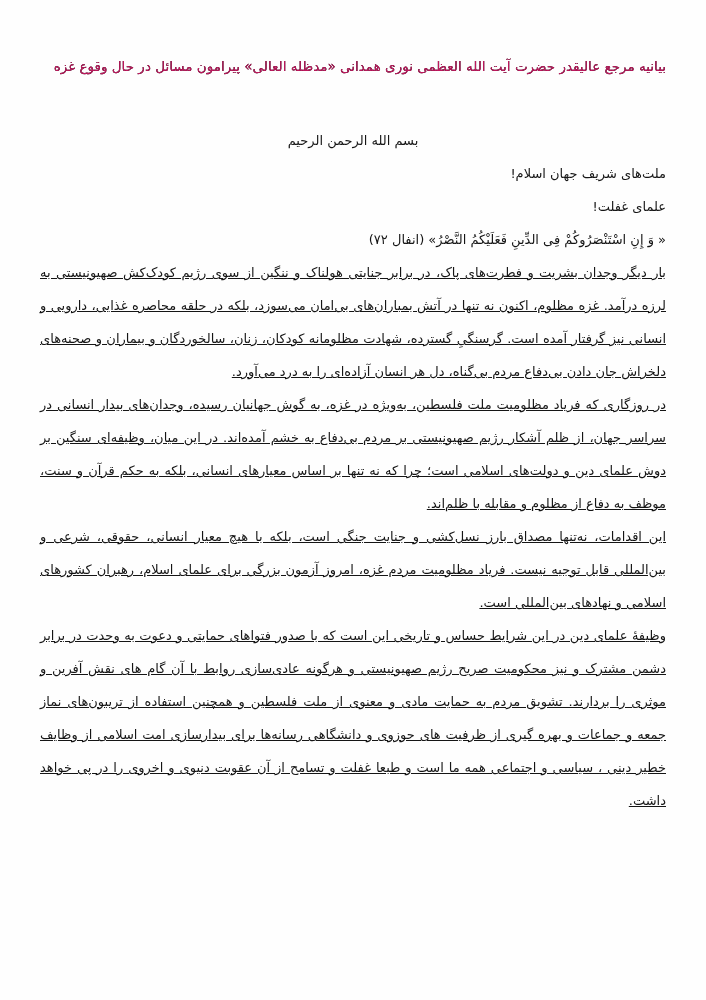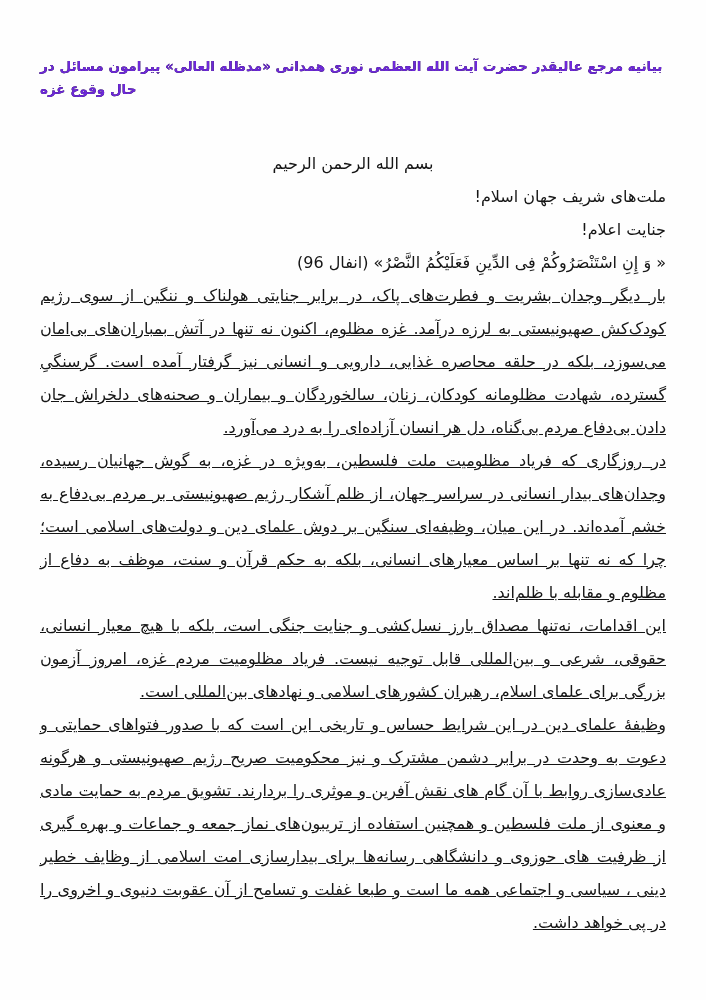--- a/index.html
+++ b/index.html
@@ -16,31 +16,31 @@
   }
   .page {
     box-sizing: border-box;
     width: 706px;
     height: 1000px;
     padding: 55px 40px 0 40px;
     direction: rtl;
     background: #fefefe;
   }
   .doc-title {
-    text-align: left;
-    font-weight: bold;
+    text-align: right;
+    font-weight: normal;
     font-size: 13.5px;
     letter-spacing: -0.2px;
     line-height: 1.7;
-    color: #6d28d9;
+    color: #be185d;
     text-shadow: 0 0 0.6px #000;
     margin: 0 0 46px 0;
   }
   .content {
-    font-size: 16px;
+    font-size: 13px;
     line-height: 33px;
   }
   .bismillah {
     text-align: center;
     margin: 0;
   }
   .salutation {
     margin: 0;
   }
   .verse {
@@ -59,24 +59,24 @@
 <div class="page">
 
   <h1 class="doc-title">بیانیه مرجع عالیقدر حضرت آیت الله العظمی نوری همدانی «مدظله العالی» پیرامون مسائل در حال وقوع غزه</h1>
 
   <div class="content">
 
     <p class="bismillah">بسم الله الرحمن الرحیم</p>
 
     <p class="salutation">ملت‌های شریف جهان اسلام!</p>
 
-    <p class="salutation">جنایت اعلام!</p>
+    <p class="salutation">علمای غفلت!</p>
 
 
-    <p class="verse">« وَ إِنِ اسْتَنْصَرُوكُمْ فِی الدِّينِ فَعَلَيْكُمُ النَّصْرُ»  (انفال 96)</p>
+    <p class="verse">« وَ إِنِ اسْتَنْصَرُوكُمْ فِی الدِّينِ فَعَلَيْكُمُ النَّصْرُ»  (انفال ۷۲)</p>
 
     <p class="para">بار دیگر وجدان بشریت و فطرت‌های پاک، در برابر جنایتی هولناک و ننگین از سوی رژیم کودک‌کش صهیونیستی به لرزه درآمد. غزه مظلوم، اکنون نه تنها در آتش بمباران‌های بی‌امان می‌سوزد، بلکه در حلقه محاصره غذایی، دارویی و انسانی نیز گرفتار آمده است. گرسنگیِ گسترده، شهادت مظلومانه کودکان، زنان، سالخوردگان و بیماران و صحنه‌های دلخراش جان دادن بی‌دفاع مردم بی‌گناه، دل هر انسان آزاده‌ای را به درد می‌آورد.</p>
 
     <p class="para">در روزگاری که فریاد مظلومیت ملت فلسطین، به‌ویژه در غزه، به گوش جهانیان رسیده، وجدان‌های بیدار انسانی در سراسر جهان، از ظلم آشکار رژیم صهیونیستی بر مردم بی‌دفاع به خشم آمده‌اند. در این میان، وظیفه‌ای سنگین بر دوش علمای دین و دولت‌های اسلامی است؛ چرا که نه تنها بر اساس معیارهای انسانی، بلکه به حکم قرآن و سنت، موظف به دفاع از مظلوم و مقابله با ظلم‌اند.</p>
 
     <p class="para">این اقدامات، نه‌تنها مصداق بارز نسل‌کشی و جنایت جنگی است، بلکه با هیچ معیار انسانی، حقوقی، شرعی و بین‌المللی قابل توجیه نیست. فریاد مظلومیت مردم غزه، امروز آزمون بزرگی برای علمای اسلام، رهبران کشورهای اسلامی و نهادهای بین‌المللی است.</p>
 
     <p class="para">وظیفهٔ علمای دین در این شرایط حساس و تاریخی این است که با صدور فتواهای حمایتی و دعوت به وحدت در برابر دشمن مشترک و نیز محکومیت صریح رژیم صهیونیستی و هرگونه عادی‌سازی روابط با آن گام های نقش آفرین و موثری را بردارند. تشویق مردم به حمایت مادی و معنوی از ملت فلسطین و همچنین استفاده از تریبون‌های نماز جمعه و جماعات و بهره گیری از ظرفیت های حوزوی و دانشگاهی رسانه‌ها برای بیدارسازی امت اسلامی از وظایف خطیر دینی ، سیاسی و اجتماعی همه ما است و طبعا غفلت و تسامح از آن عقوبت دنیوی و اخروی را در پی خواهد داشت.</p>
 
   </div>

